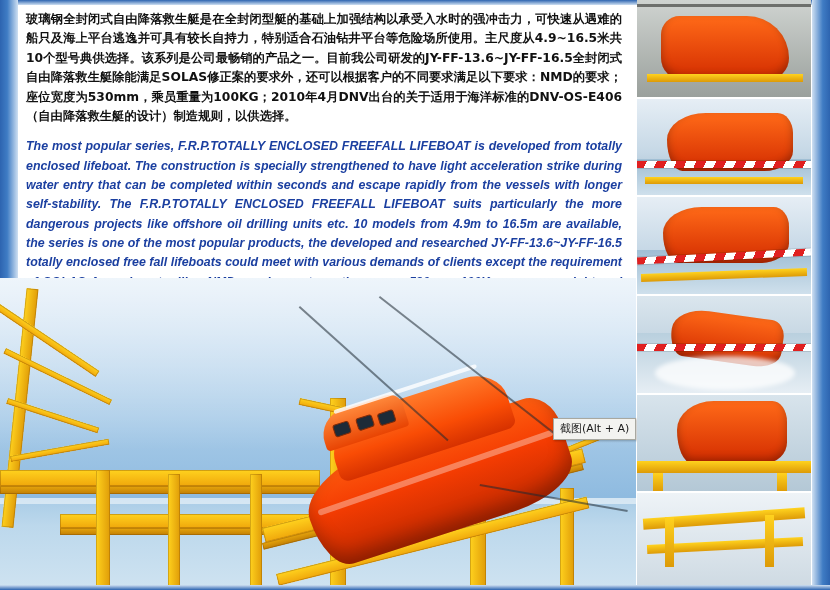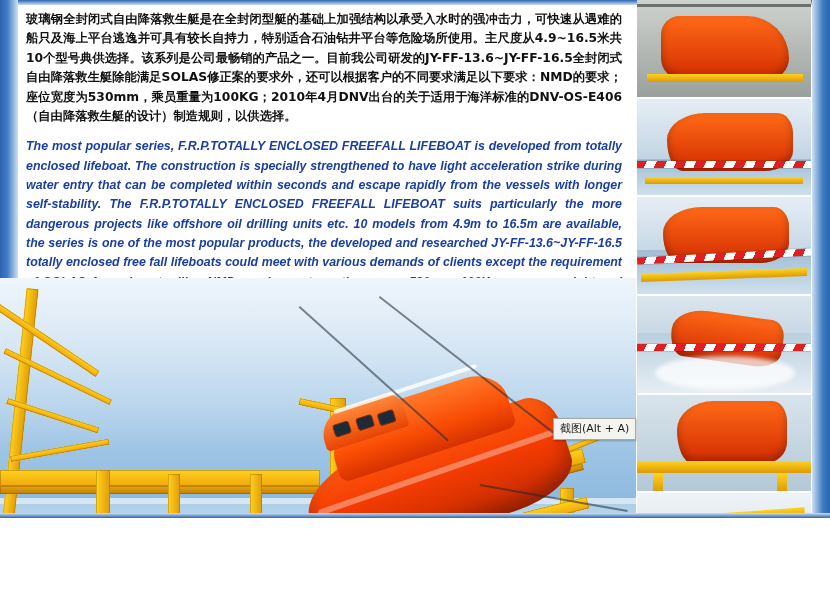--- a/index.html
+++ b/index.html
@@ -9,21 +9,21 @@
   body {
     width: 830px;
     height: 590px;
     overflow: hidden;
     background: #ffffff;
     font-family: "Liberation Sans", sans-serif;
   }
   .page {
     position: relative;
     width: 830px;
-    height: 518px;
+    height: 590px;
     background: #ffffff;
     overflow: hidden;
   }
 
   
   .left-edge {
     position: absolute;
     left: 0;
     top: 0;
     width: 18px;

